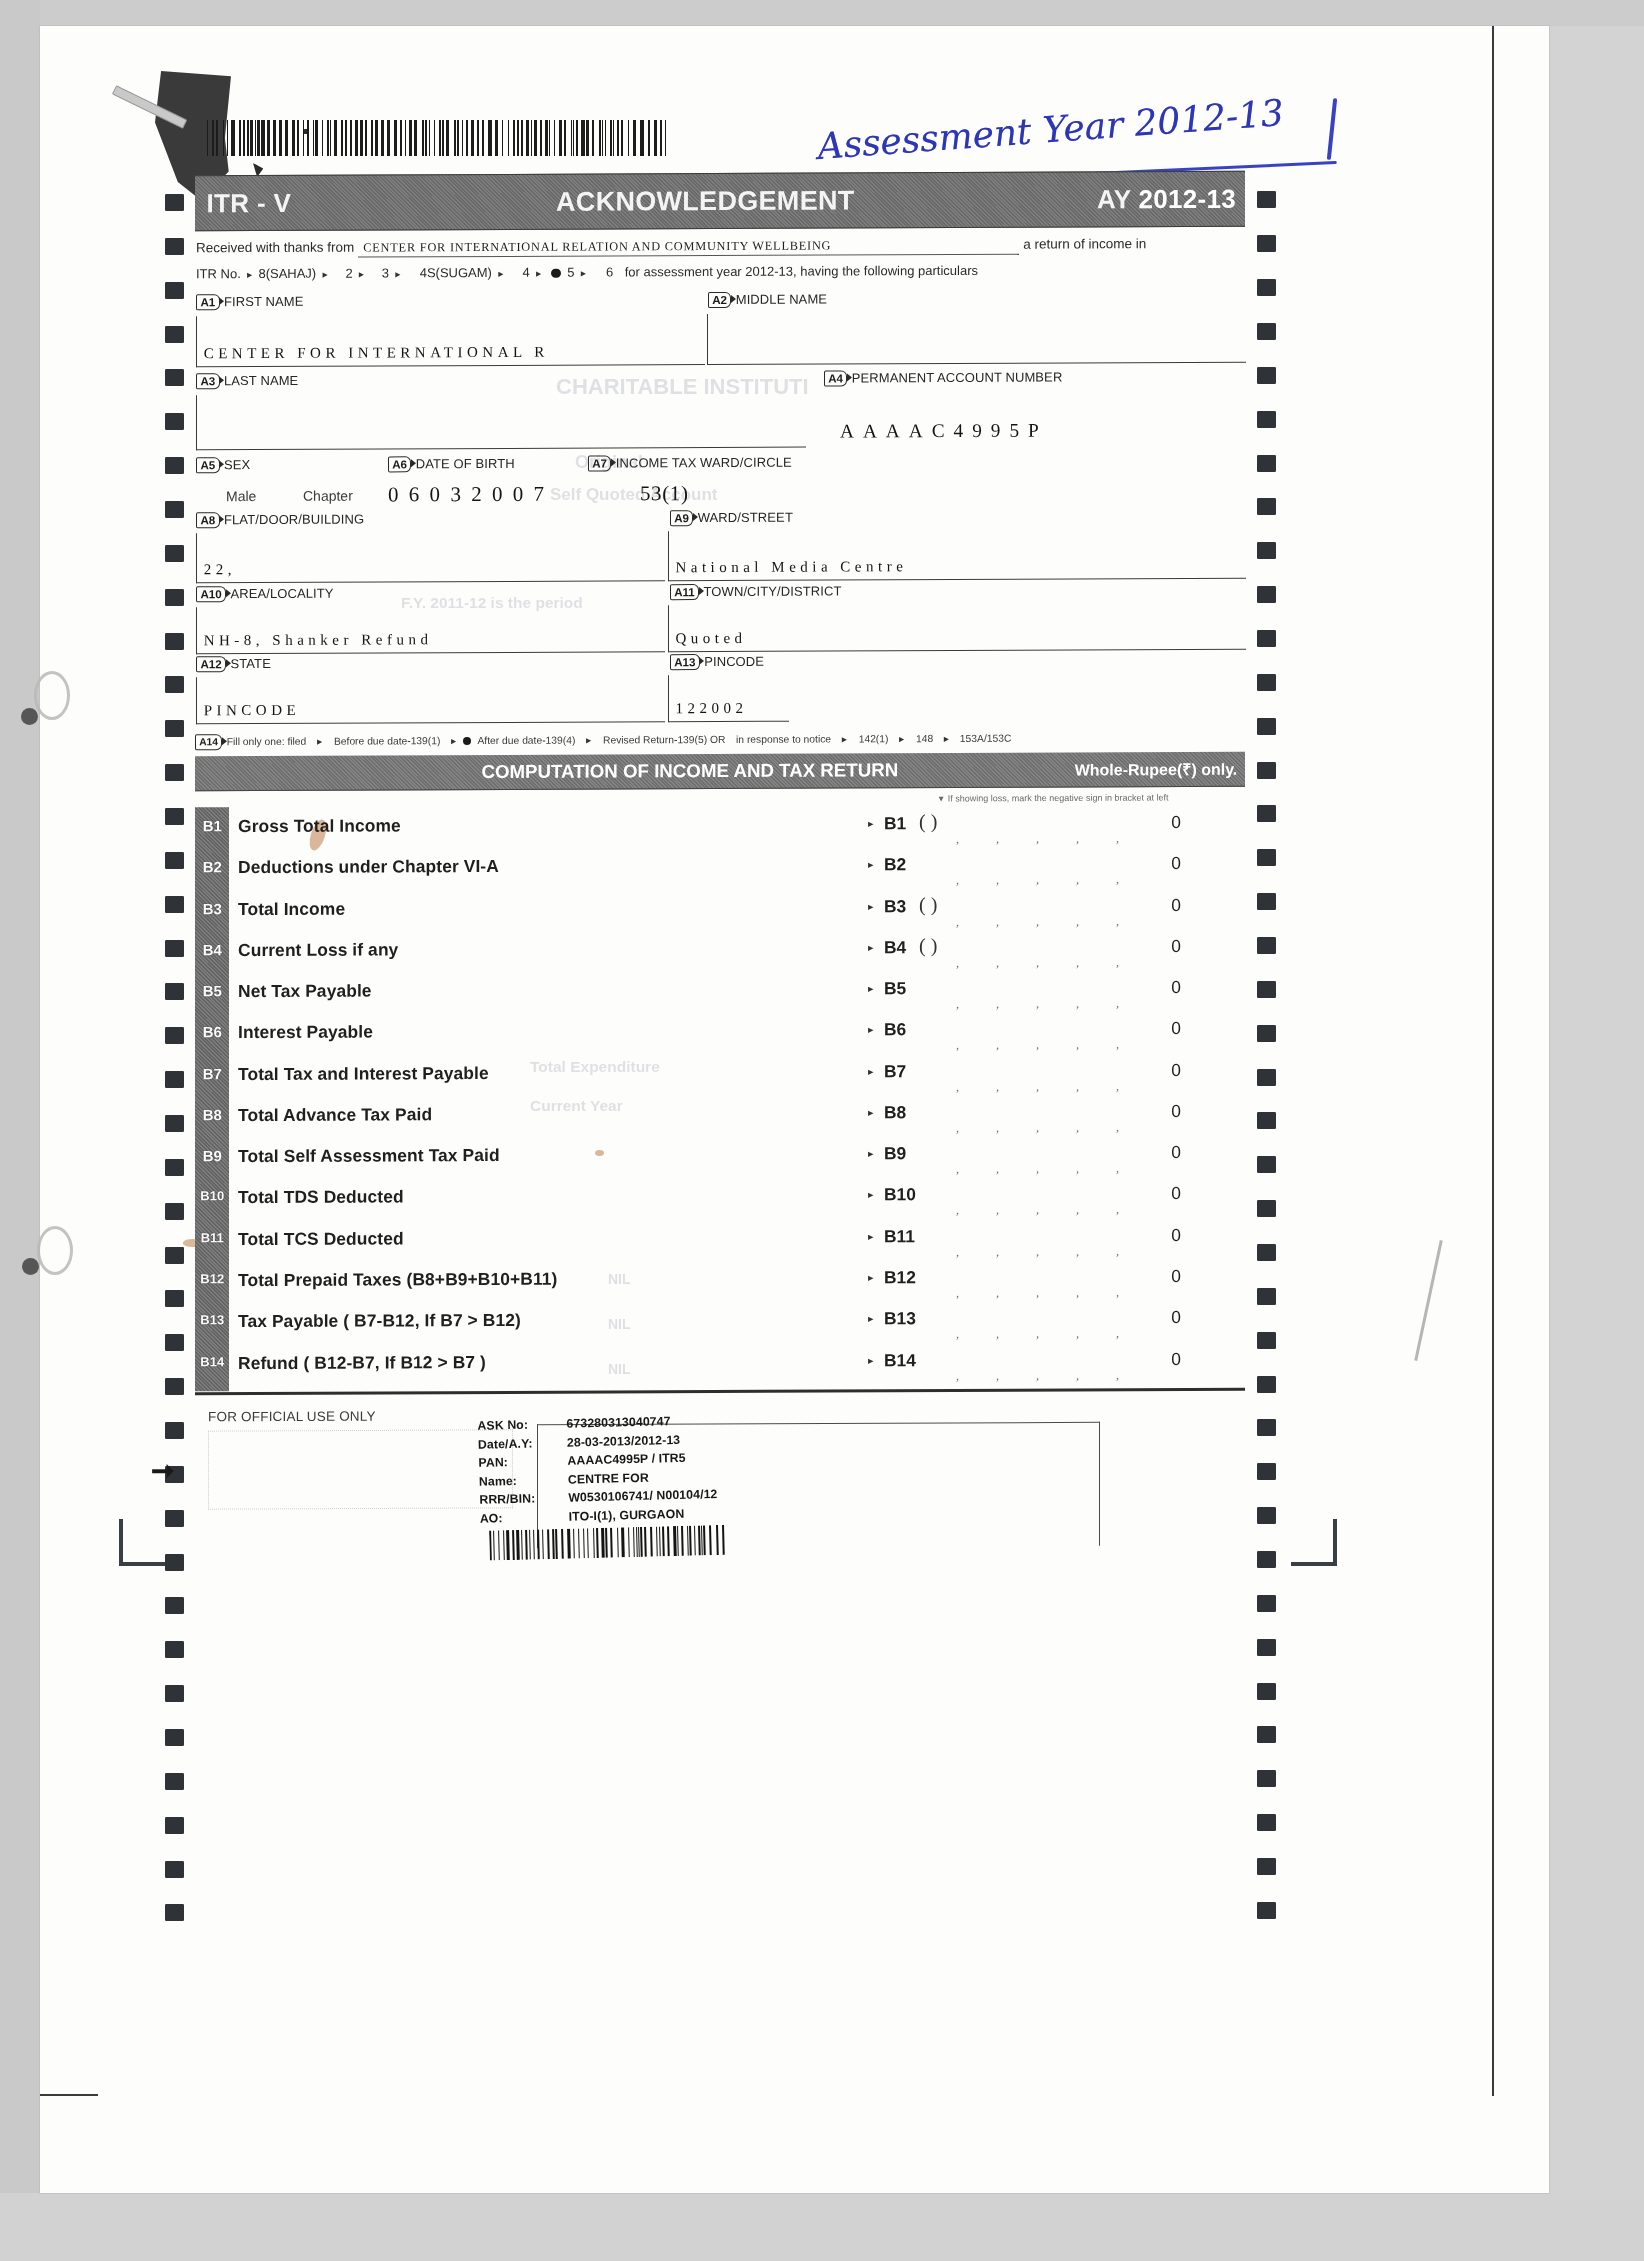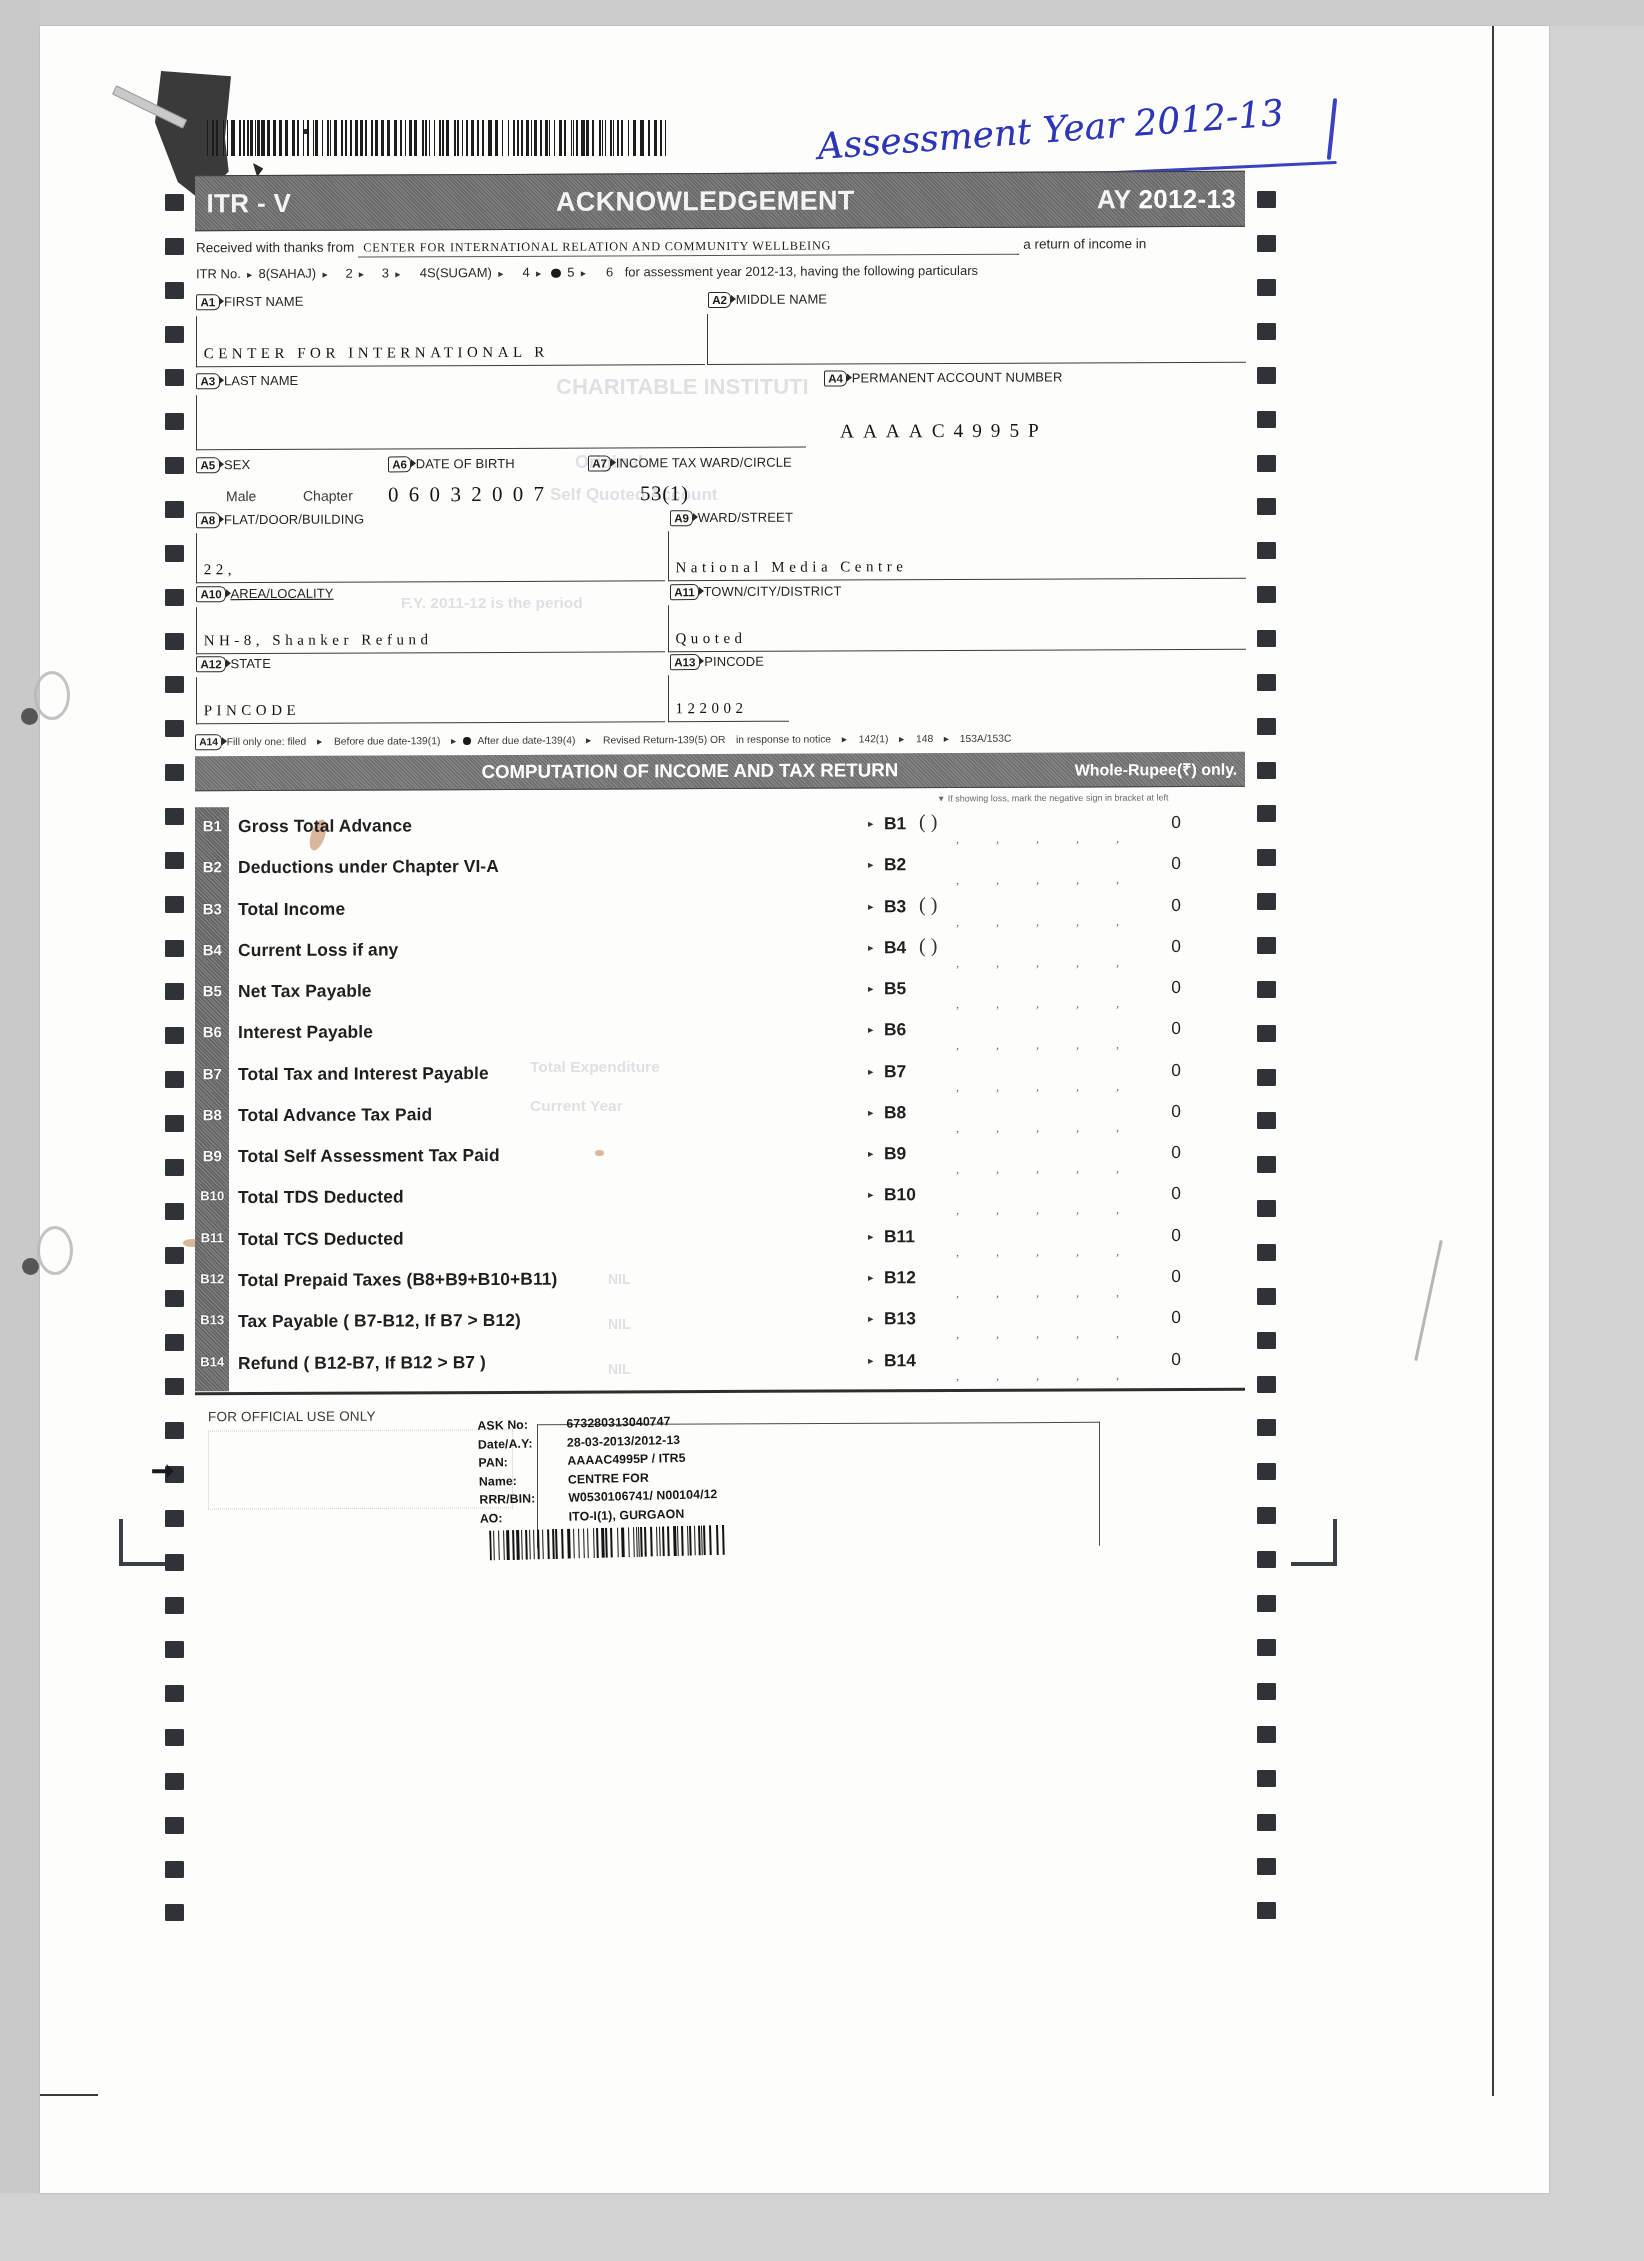--- a/index.html
+++ b/index.html
@@ -528,21 +528,21 @@
         </div>
         <div class="box" style="left:1.3px;top:20.6px;width:468px;height:49px;">
           <div class="boxval">22,</div>
         </div>
         <div class="box" style="left:473px;top:20.6px;width:577px;height:49px;">
           <div class="boxval">National Media Centre</div>
         </div>
       </div>
 
       <div class="fieldrow" style="top:519px;height:71px;">
-        <div class="cellhdr" style="left:1.3px;text-decoration:underline;">
+        <div class="cellhdr" style="left:1.3px;">
           <span class="tag">A10</span><span class="lab">AREA/LOCALITY</span>
         </div>
         <div class="cellhdr" style="left:475px;">
           <span class="tag">A11</span><span class="lab">TOWN/CITY/DISTRICT</span>
         </div>
         <div class="box" style="left:1.3px;top:20.6px;width:468px;height:46px;">
           <div class="boxval">NH-8, Shanker Refund</div>
         </div>
         <div class="box" style="left:473px;top:20.6px;width:577px;height:46px;">
           <div class="boxval">Quoted</div>
@@ -588,21 +588,21 @@
       </div>
       <div class="lossnote" style="top:728px;">
         <span class="tri">▼</span>
         <span>If showing loss, mark the negative sign in bracket at left</span>
       </div>
 
       <div class="btable" id="btable" style="top: 740px; height: 584px;">
         <div class="bband" style="height: 584px;"></div>
       <div class="brow" style="top: 0px;">
             <div class="bnum">B1</div>
-            <div class="blab">Gross Total Advance</div>
+            <div class="blab">Gross Total Income</div>
             <div class="bcaret">▸</div>
             <div class="bcode">B1</div>
             <div class="bbrk">(&nbsp;)</div>
             <div class="bcommas">
               <i style="left:0px">,</i>
               <i style="left:40px">,</i>
               <i style="left:80px">,</i>
               <i style="left:120px">,</i>
               <i style="left:160px">,</i>
             </div>

